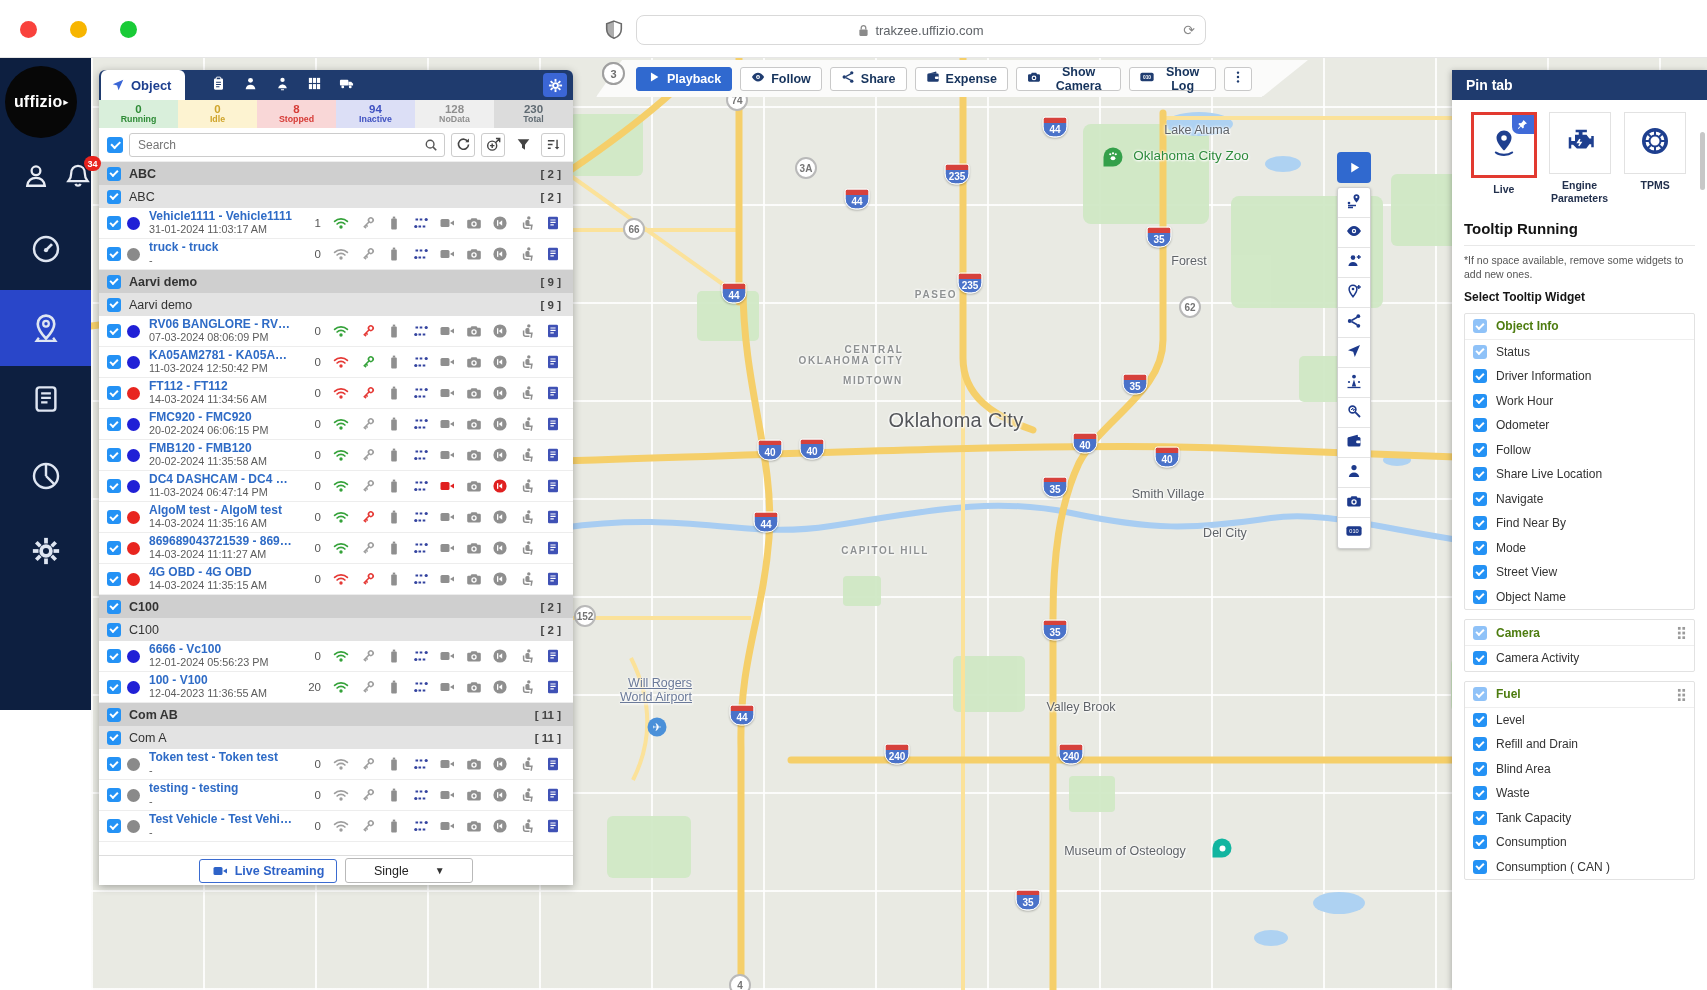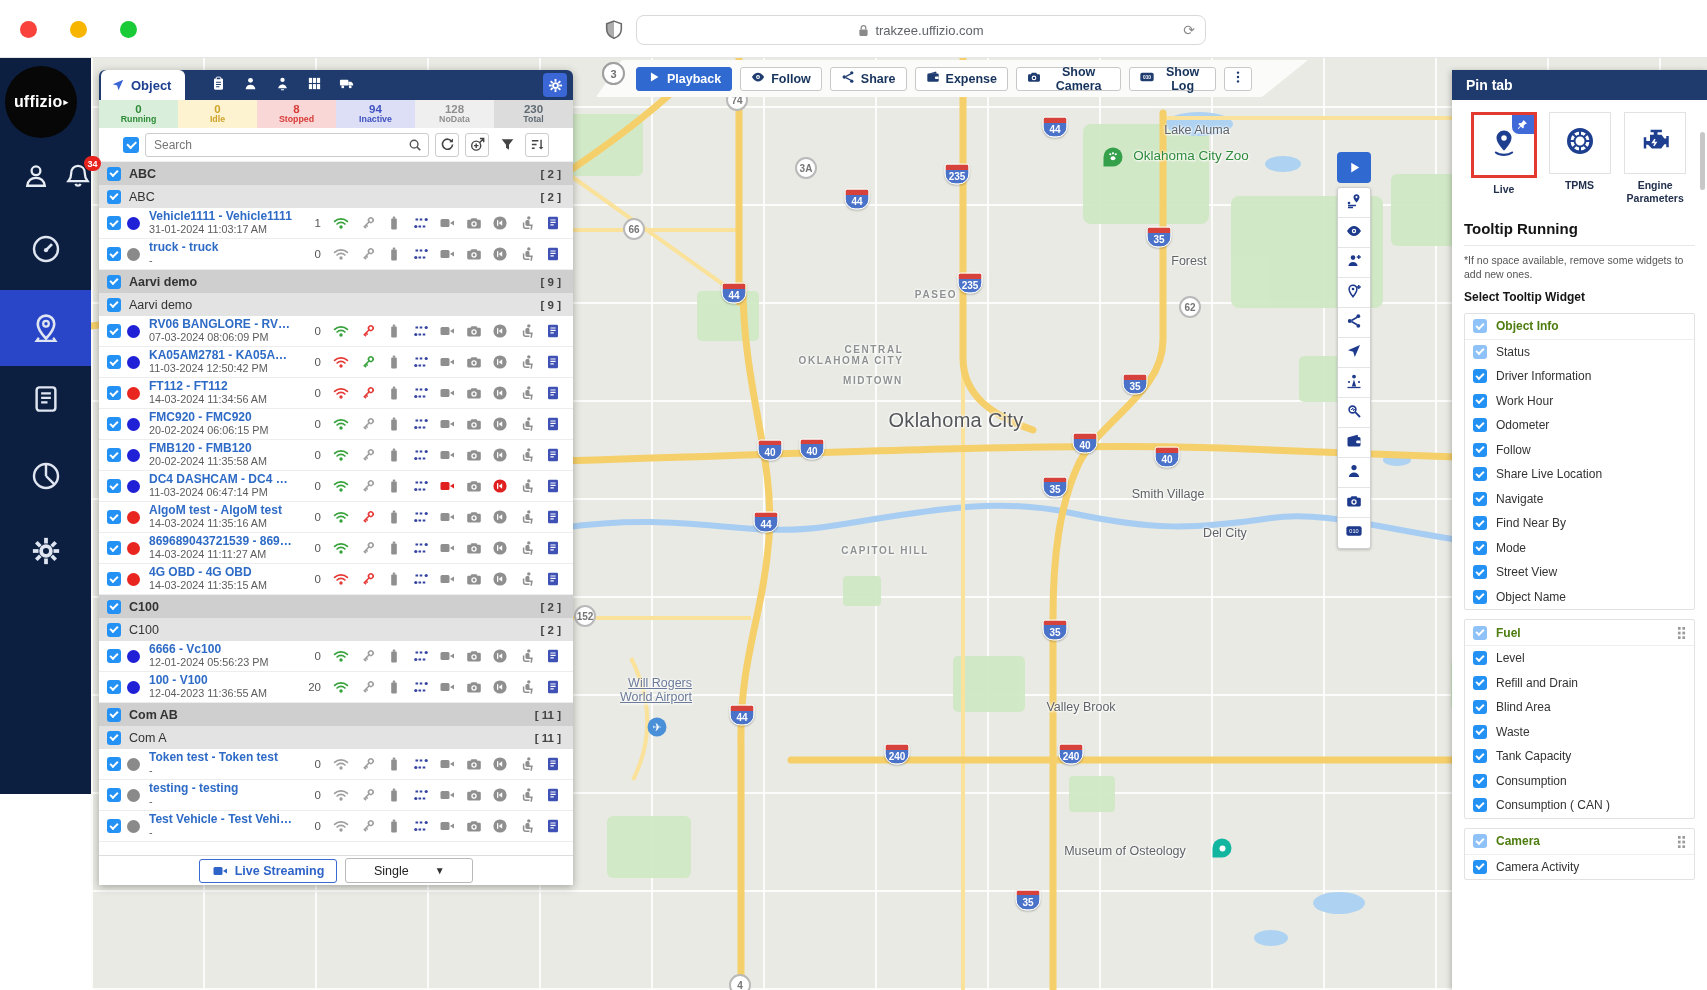--- a/index.html
+++ b/index.html
@@ -13,21 +13,21 @@
   .l-red{background:#f9423c;} .l-yellow{background:#f7b500;} .l-green{background:#19cb37;}
   .shield-btn{position:absolute;left:605px;top:20px;width:18px;height:20px;color:#6a6a6a;}
   .urlbar{position:absolute;left:636px;top:15px;width:570px;height:30px;border:1px solid #d9d9d9;border-radius:8px;background:#fff;display:flex;align-items:center;justify-content:center;gap:6px;color:#5f6368;font-size:13px;}
   .urlbar .lock{width:11px;height:13px;color:#8a8a8a;}
   .urlbar .reload{position:absolute;right:10px;top:6px;color:#8a8a8a;font-size:14px;}
 
   
   .app{position:absolute;left:0;top:58px;width:1707px;height:932px;}
 
   
-  .sidebar{position:absolute;left:0;top:0;width:91px;height:736px;background:#0d1f40;z-index:30;}
+  .sidebar{position:absolute;left:0;top:0;width:91px;height:652px;background:#0d1f40;z-index:30;}
   .logo-circle{position:absolute;left:5px;top:8px;width:72px;height:72px;border-radius:50%;background:#070707;display:flex;align-items:center;justify-content:center;color:#fff;font-weight:700;font-size:16px;letter-spacing:.2px;}
   .logo-circle .arrow{font-size:9px;margin-left:1px;}
   .sb-row{position:absolute;left:0;top:105px;width:91px;display:flex;justify-content:flex-end;gap:16px;color:#e8ecf4;}
   .sb-ic{width:26px;height:26px;position:relative;color:#e8ecf4;}
   .badge{position:absolute;top:-7px;right:-10px;background:#e8231d;color:#fff;border-radius:9px;min-width:17px;height:15px;font-size:9px;font-weight:700;display:flex;align-items:center;justify-content:center;padding:0 3px;}
   .sb-item{position:absolute;left:0;width:91px;height:56px;display:flex;align-items:center;justify-content:center;color:#dfe6f2;}
   .sb-item.active{background:#2946c9;height:76px;}
   .sb-item svg{width:30px;height:30px;}
 
   
@@ -78,21 +78,21 @@
   .op-tab svg{width:14px;height:14px;color:#3a66d6;}
   .op-tab span{font-size:13px;font-weight:700;color:#1d3f8f;}
   .op-icons{display:flex;align-items:center;gap:17px;margin-left:14px;color:#fff;}
   .op-icons svg{width:15px;height:15px;}
   .op-gear{position:absolute;right:6px;top:3px;width:24px;height:24px;background:#3b66d6;border-radius:4px;display:flex;align-items:center;justify-content:center;color:#fff;}
   .op-gear svg{width:15px;height:15px;}
   .status-row{height:28px;display:flex;}
   .st-seg{flex:1;display:flex;flex-direction:column;align-items:center;justify-content:center;line-height:1.05;}
   .st-val{font-size:11.5px;font-weight:700;}
   .st-lab{font-size:8.8px;font-weight:600;}
-  .search-row{height:34px;display:flex;align-items:center;gap:6px;padding:0 24px;border-bottom:1px solid #eee;}
+  .search-row{height:34px;display:flex;align-items:center;gap:6px;padding:0 8px;border-bottom:1px solid #eee;}
   .cb{width:16px;height:16px;border-radius:3px;background:#2492f5;position:relative;flex:none;}
   .cb::after{content:"";position:absolute;left:3.5px;top:4.5px;width:7px;height:3.5px;border-left:2px solid #fff;border-bottom:2px solid #fff;transform:rotate(-45deg);}
   .cb.light{background:#8fc2f8;}
   .cb.sm{width:14px;height:14px;}
   .cb.sm::after{left:3px;top:3.5px;width:6px;height:3px;}
   .search-box{flex:1;height:24px;border:1px solid #ccc;border-radius:3px;display:flex;align-items:center;padding:0 6px;}
   .search-box input{border:none;outline:none;flex:1;font-size:12px;color:#333;}
   .search-box svg{width:14px;height:14px;color:#555;}
   .sq-btn{width:24px;height:24px;border:1px solid #ccc;border-radius:3px;background:#fff;display:flex;align-items:center;justify-content:center;color:#444;}
   .sq-btn.noborder{border:none;}
@@ -1845,37 +1845,37 @@
                   <svg viewBox="0 0 16 16">
                     <path fill="currentColor" d="M9.5 1.5l5 5-2.2.6-2.6 2.6.3 2.5-1.6 1.6-2.8-2.8-3.4 3.4-.9-.9 3.4-3.4L1.9 7.3l1.6-1.6 2.5.3L8.6 3.4z"></path>
                   </svg>
                 </span>
               </div>
               <div class="pclabel">Live</div>
             </div>
             <div class="cardcol">
               <div class="pcard">
                 <span class="ic "><svg viewBox="0 0 24 24">
+                    <path fill="currentColor" d="M8 7h3V5H8.5V3h9v2H14v2h3.2l2.3 3H21V8h2v9h-2v-2.5h-1.5L17 18H9.5l-3-3H5v3H3V9h2v3h3zM12 10.5l-1.8 2.7h2.6l-1.8 2.7"></path>
+                    <path d="M12 10.5l-1.8 2.7h2.6l-1.8 2.7" stroke="#fff" stroke-width="1.2" fill="none"></path>
+                  </svg></span>
+              </div>
+              <div class="pclabel">Engine Parameters</div>
+            </div>
+            <div class="cardcol">
+              <div class="pcard">
+                <span class="ic "><svg viewBox="0 0 24 24">
                     <circle cx="12" cy="12" r="9" fill="none" stroke="currentColor" stroke-width="2.8"></circle>
                     <circle cx="12" cy="12" r="4.4" fill="none" stroke="currentColor" stroke-width="1.6"></circle>
                     <g stroke="currentColor" stroke-width="1.6">
                       <path d="M12 3v4.6M12 16.4V21M3 12h4.6M16.4 12H21M5.6 5.6l3.2 3.2M15.2 15.2l3.2 3.2M18.4 5.6l-3.2 3.2M8.8 15.2l-3.2 3.2"></path>
                     </g>
                   </svg></span>
               </div>
               <div class="pclabel">TPMS</div>
-            </div>
-            <div class="cardcol">
-              <div class="pcard">
-                <span class="ic "><svg viewBox="0 0 24 24">
-                    <path fill="currentColor" d="M8 7h3V5H8.5V3h9v2H14v2h3.2l2.3 3H21V8h2v9h-2v-2.5h-1.5L17 18H9.5l-3-3H5v3H3V9h2v3h3zM12 10.5l-1.8 2.7h2.6l-1.8 2.7"></path>
-                    <path d="M12 10.5l-1.8 2.7h2.6l-1.8 2.7" stroke="#fff" stroke-width="1.2" fill="none"></path>
-                  </svg></span>
-              </div>
-              <div class="pclabel">Engine Parameters</div>
             </div>
           </div>
         <div class="tw-title">Tooltip Running</div>
         <div class="tw-div"></div>
         <div class="tw-note">*If no space available, remove some widgets to add new ones.</div>
         <div class="tw-select">Select Tooltip Widget</div>
         <div id="widget-sections">
             <div class="wcard">
               <div class="wrow header">
                 <span class="cb sm light"></span>
@@ -1922,20 +1922,31 @@
                 <span>Street View</span>
               </div>
               <div class="wrow">
                 <span class="cb sm"></span>
                 <span>Object Name</span>
               </div>
             </div>
             <div class="wcard">
               <div class="wrow header">
                 <span class="cb sm light"></span>
+                <span>Camera</span>
+                <span class="drag"></span>
+              </div>
+              <div class="wrow">
+                <span class="cb sm"></span>
+                <span>Camera Activity</span>
+              </div>
+            </div>
+            <div class="wcard">
+              <div class="wrow header">
+                <span class="cb sm light"></span>
                 <span>Fuel</span>
                 <span class="drag"></span>
               </div>
               <div class="wrow">
                 <span class="cb sm"></span>
                 <span>Level</span>
               </div>
               <div class="wrow">
                 <span class="cb sm"></span>
                 <span>Refill and Drain</span>
@@ -1954,30 +1965,19 @@
               </div>
               <div class="wrow">
                 <span class="cb sm"></span>
                 <span>Consumption</span>
               </div>
               <div class="wrow">
                 <span class="cb sm"></span>
                 <span>Consumption ( CAN )</span>
               </div>
             </div>
-            <div class="wcard">
-              <div class="wrow header">
-                <span class="cb sm light"></span>
-                <span>Camera</span>
-                <span class="drag"></span>
-              </div>
-              <div class="wrow">
-                <span class="cb sm"></span>
-                <span>Camera Activity</span>
-              </div>
-            </div>
           </div>
         <div class="pp-scroll"></div>
       </div>
     </div>
 
   </div>
 </div>
 
 </body></html>

